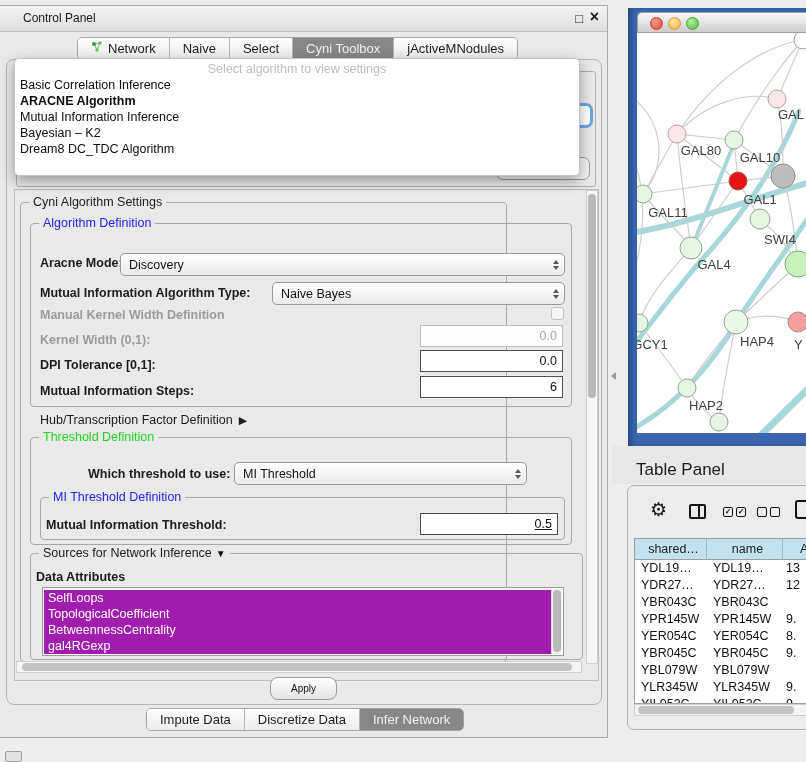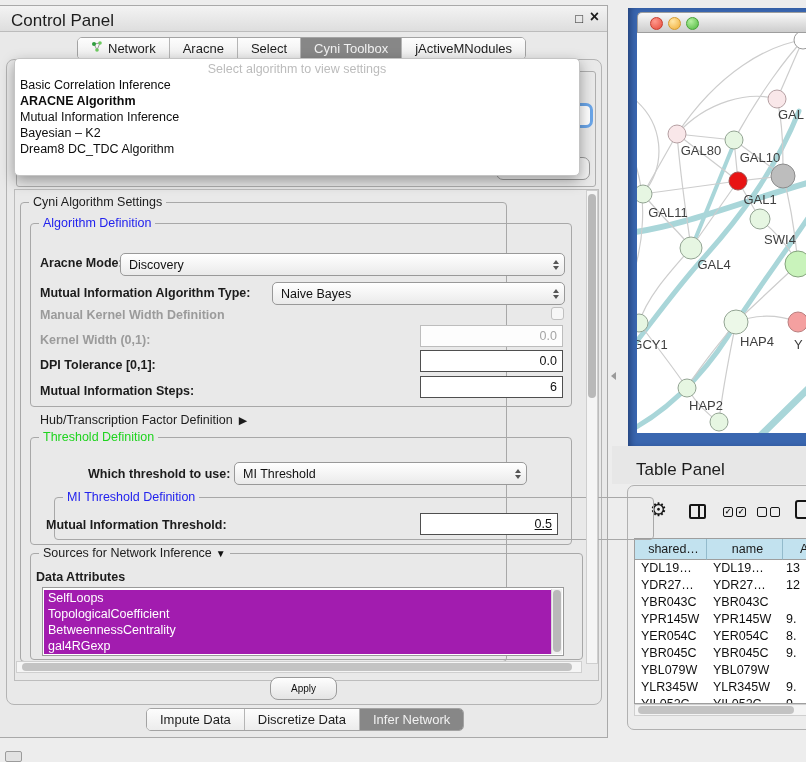--- a/index.html
+++ b/index.html
@@ -5,21 +5,21 @@
   *{box-sizing:border-box;margin:0;padding:0}
   html,body{width:806px;height:762px}
   .screen{position:relative;width:806px;height:762px;background:#ededed;overflow:hidden;
           font-family:"Liberation Sans",sans-serif;-webkit-font-smoothing:antialiased}
 
   
   .cpw{position:absolute;left:-1px;top:5px;width:609px;height:733px;background:#e9e9e9;
        border:1px solid #a9a9a9}
   .titlebar{position:absolute;left:0;top:0;right:0;height:26px;
             background:linear-gradient(#f3f3f3,#dedede);border-bottom:1px solid #bcbcbc}
-  .cp-title{position:absolute;left:11px;top:5px;font-size:17px;color:#1c1c1c}
+  .cp-title{position:absolute;left:23px;top:5px;font-size:12px;color:#1c1c1c}
   .winbtn{position:absolute;top:4px;font-size:13px;color:#1c1c1c;line-height:18px}
   .winbtn.float{right:24px}
   .winbtn.close{right:8px;font-weight:bold;font-size:16px;top:2px}
 
   .tabbar{position:absolute;display:flex;height:23px;border:1px solid #a3a3a3;border-radius:5px;
           overflow:hidden;background:#fafafa;z-index:5}
   .tabbar.top{left:77px;top:31px}
   .tabbar.bottom{left:146px;top:702px}
   .tab{display:flex;align-items:center;gap:5px;padding:0 13px;font-size:13px;color:#1c1c1c;
        background:linear-gradient(#fdfdfd,#ececec);border-right:1px solid #b5b5b5;white-space:nowrap}
@@ -149,21 +149,21 @@
         <div class="tab">
           <span><svg width="12" height="12" viewBox="0 0 12 12">
               <path d="M3 3 L9 2 M3 3 L6 9 M9 2 L6 9" stroke="#9a9a9a" stroke-width="1" fill="none"></path>
               <circle cx="3" cy="3" r="2" fill="#2f9e3e"></circle>
               <circle cx="9" cy="2" r="1.8" fill="#6cc95f"></circle>
               <circle cx="6" cy="9" r="1.8" fill="#6cc95f"></circle>
             </svg></span>
           <span>Network</span>
         </div>
         <div class="tab">
-          <span>Aracne</span>
+          <span>Naive</span>
         </div>
         <div class="tab">
           <span>Select</span>
         </div>
         <div class="tab sel">
           <span>Cyni Toolbox</span>
         </div>
         <div class="tab">
           <span>jActiveMNodules</span>
         </div>
@@ -225,21 +225,21 @@
 
     <span class="lbl b" style="left:88px;top:461px">Which threshold to use:</span>
     <div class="combo" style="left:234px;top:456px;width:293px">
       <span class="val">MI Threshold</span>
       <span class="step">
           <i class="up"></i>
           <i class="dn"></i>
         </span>
     </div>
 
-    <div class="groupbox" style="left:54px;top:491px;width:600px;height:43px">
+    <div class="groupbox" style="left:40px;top:491px;width:525px;height:43px">
       <span class="gb-title c-blue">MI Threshold Definition</span>
     </div>
     <span class="lbl b" style="left:46px;top:512px">Mutual Information Threshold:</span>
     <input class="tf" style="left: 420px; top: 507px; width: 138px; text-decoration: underline;" value="0.5">
 
     <div class="groupbox" style="left:30px;top:547px;width:553px;height:107px">
       <span class="gb-title c-black">
         <span>Sources for Network Inference</span><span class="downtri">▼</span>
       </span>
     </div>

